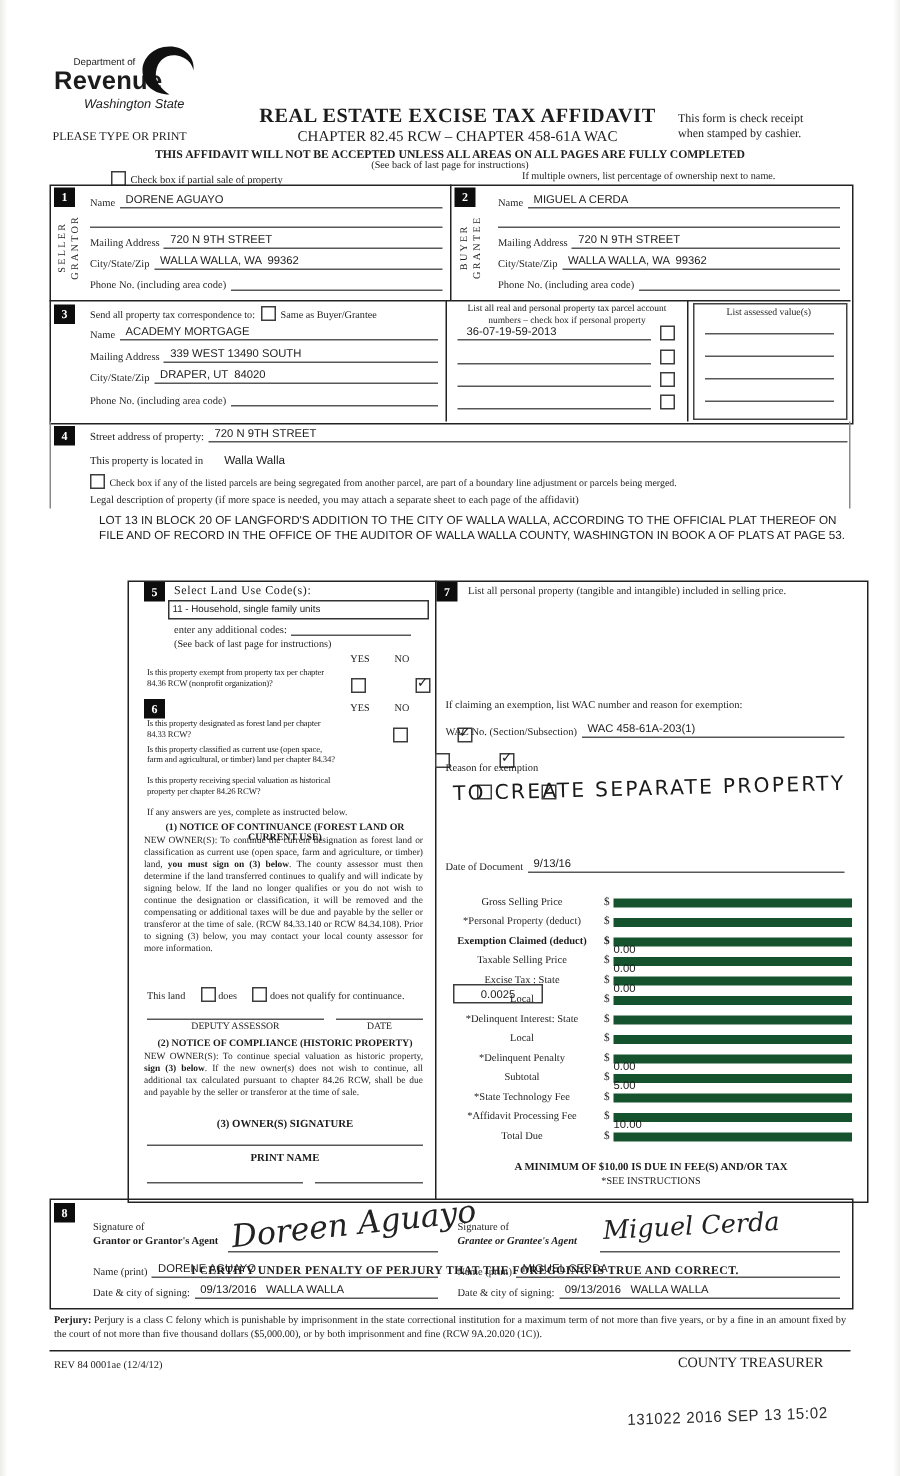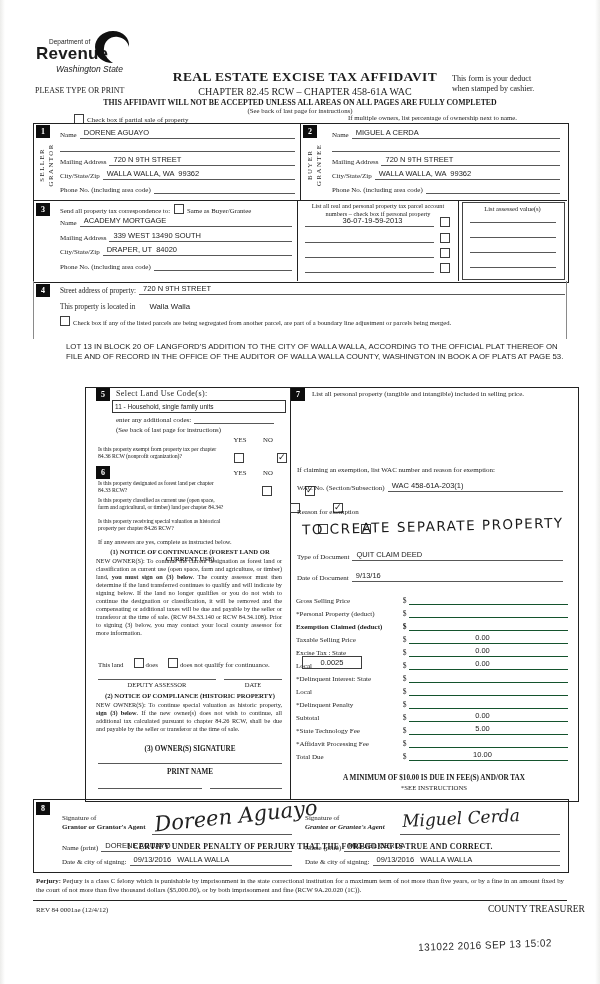--- a/index.html
+++ b/index.html
@@ -18,23 +18,23 @@
   .fr{display:flex;align-items:flex-end;}
   .lab{font-size:7px;white-space:nowrap;padding-right:3px;}
   .fl{flex:1;border-bottom:1px solid #585858;font-family:"Liberation Sans",sans-serif;
       font-size:7.5px;line-height:9px;height:10px;padding-left:4px;white-space:pre;overflow:hidden;}
   .ulonly{border-bottom:1px solid #585858;}
   .q{font-size:5.8px;line-height:7.4px;letter-spacing:-0.1px;}
   .notice{font-size:6.3px;line-height:8px;text-align:justify;}
   .vlab{position:absolute;width:70px;text-align:center;transform:rotate(-90deg);
         font-size:6.8px;letter-spacing:1.5px;line-height:1.3;}
   .mrow{position:absolute;left:296px;width:272px;height:13px;display:flex;align-items:flex-end;}
-  .mlabel{width:104px;text-align:left;font-size:7px;white-space:nowrap;}
+  .mlabel{width:104px;text-align:center;font-size:7px;white-space:nowrap;}
   .mdollar{width:9px;text-align:center;font-size:7.5px;}
-  .mline{flex:1;border-bottom:1px solid #14532d;text-align:center;font-size:7.5px;line-height:9px;
+  .mline{flex:1;border-bottom:6px solid #14532d;text-align:left;font-size:7.5px;line-height:9px;
          height:10px;padding-right:12px;font-family:"Liberation Sans",sans-serif;}
   .mrate{position:absolute;left:6px;bottom:1px;width:58px;height:11px;border:1.2px solid #3d3d3d;
          text-align:center;font-size:7.5px;line-height:11px;font-family:"Liberation Sans",sans-serif;}
   .script{font-family:"DejaVu Serif",serif;font-style:italic;color:#222;white-space:nowrap;}
   .hand{font-family:"DejaVu Sans",sans-serif;color:#1a1a1a;white-space:nowrap;}
 </style>
 </head>
 <body>
 
 <div class="page">
@@ -48,21 +48,21 @@
   <div class="a san b" style="left:36px;top:44px;font-size:17px;letter-spacing:0.2px;">Revenue</div>
   <div class="a san" style="left:56px;top:64px;font-size:8.5px;font-style:italic;">Washington State</div>
   <svg class="a" style="left:93px;top:30px;" width="38" height="34" viewBox="0 0 38 34">
     <path d="M20 1 C9 1 2 9 2 17 C2 27 10 33 20 33 C14 29 10 24 11 18 C12 10 18 6 25 7 C31 8 35 12 36 17 C37 8 30 1 20 1 Z" fill="#111"></path>
     <path d="M22 12 C17 12 14 16 15 20 C16 24 20 26 24 25 C21 23 20 21 21 18 C22 15 25 14 28 15 C27 13 25 12 22 12 Z" fill="#fff"></path>
   </svg>
 
   <div class="a" style="left:35px;top:86px;font-size:8px;">PLEASE TYPE OR PRINT</div>
   <div class="a b ctr" style="left:140px;top:69px;width:330px;font-size:13.5px;letter-spacing:0.4px;">REAL ESTATE EXCISE TAX AFFIDAVIT</div>
   <div class="a ctr" style="left:140px;top:86px;width:330px;font-size:10px;">CHAPTER 82.45 RCW – CHAPTER 458-61A WAC</div>
-  <div class="a" style="left:452px;top:74px;width:120px;font-size:8px;">This form is your deduct</div>
+  <div class="a" style="left:452px;top:74px;width:120px;font-size:8px;">This form is check receipt</div>
   <div class="a" style="left:452px;top:84px;width:120px;font-size:8px;">when stamped by cashier.</div>
   <div class="a b ctr" style="left:30px;top:98px;width:540px;font-size:7.8px;">THIS AFFIDAVIT WILL NOT BE ACCEPTED UNLESS ALL AREAS ON ALL PAGES ARE FULLY COMPLETED</div>
   <div class="a ctr" style="left:30px;top:107px;width:540px;font-size:6.8px;">(See back of last page for instructions)</div>
 
   <div class="a fr" style="left:74px;top:114px;font-size:7px;">
     <span class="cb" style="margin-right:3px;"></span>
     <span>Check box if partial sale of property</span>
   </div>
   <div class="a" style="left:348px;top:114px;font-size:6.8px;">If multiple owners, list percentage of ownership next to name.</div>
 
@@ -140,21 +140,21 @@
     <span class="lab">City/State/Zip</span>
     <span class="fl">DRAPER, UT  84020</span>
   </div>
   <div class="a fr" style="left:60px;top:260px;width:232px;height:11px;">
     <span class="lab">Phone No. (including area code)</span>
     <span class="fl"></span>
   </div>
 
   <div class="a ctr" style="left:302px;top:202px;width:152px;font-size:6.3px;line-height:8px;">List all real and personal property tax parcel account numbers – check box if personal property</div>
   <div class="a fr" style="left:305px;top:216px;width:145px;height:11px;">
-    <span class="fl" style="padding-left:6px;text-align:center;">36-07-19-59-2013</span>
+    <span class="fl" style="padding-left:6px;">36-07-19-59-2013</span>
     <span class="cb" style="margin-left:6px;"></span>
   </div>
   <div class="a fr" style="left:305px;top:232px;width:145px;height:11px;">
     <span class="fl"></span>
     <span class="cb" style="margin-left:6px;"></span>
   </div>
   <div class="a fr" style="left:305px;top:247px;width:145px;height:11px;">
     <span class="fl"></span>
     <span class="cb" style="margin-left:6px;"></span>
   </div>
@@ -179,20 +179,21 @@
     <span class="fl">720 N 9TH STREET</span>
   </div>
   <div class="a fr" style="left:60px;top:302px;font-size:7.2px;">
     <span>This property is located in</span>
     <span class="san" style="margin-left:14px;font-size:7.8px;">Walla Walla</span>
   </div>
   <div class="a fr" style="left:60px;top:316px;font-size:6.6px;">
     <span class="cb" style="margin-right:3px;"></span>
     <span>Check box if any of the listed parcels are being segregated from another parcel, are part of a boundary line adjustment or parcels being merged.</span>
   </div>
+  <div class="a" style="left:60px;top:329px;font-size:7px;">Legal description of property (if more space is needed, you may attach a separate sheet to each page of the affidavit)</div>
   <div class="a san" style="left:66px;top:342px;width:505px;font-size:7.8px;line-height:10.3px;">LOT 13 IN BLOCK 20 OF LANGFORD'S ADDITION TO THE CITY OF WALLA WALLA, ACCORDING TO THE OFFICIAL PLAT THEREOF ON FILE AND OF RECORD IN THE OFFICE OF THE AUDITOR OF WALLA WALLA COUNTY, WASHINGTON IN BOOK A OF PLATS AT PAGE 53.</div>
 
   
   <div class="a" style="left:85px;top:387px;width:492px;height:413px;border:1.5px solid #222;"></div>
   <div class="a" style="left:290px;top:387px;height:413px;border-left:1.3px solid #222;"></div>
 
   
   <div class="nbox" style="left:96px;top:388px;">5</div>
   <div class="a" style="left:116px;top:389px;font-size:8px;letter-spacing:0.4px;">Select Land Use Code(s):</div>
   <div class="a san" style="left:112px;top:400px;width:170px;height:11px;border:1px solid #333;font-size:6.5px;line-height:11px;padding-left:2px;">11 - Household, single family units</div>
@@ -255,24 +256,20 @@
   
   <div class="nbox" style="left:291px;top:388px;">7</div>
   <div class="a" style="left:312px;top:390px;width:244px;font-size:7px;line-height:9.5px;">List all  personal property (tangible and intangible) included in selling price.</div>
   <div class="a" style="left:297px;top:466px;width:270px;font-size:7px;">If claiming an exemption, list WAC number and reason for exemption:</div>
   <div class="a fr" style="left:297px;top:481px;width:266px;height:11px;">
     <span class="lab">WAC No. (Section/Subsection)</span>
     <span class="fl">WAC 458-61A-203(1)</span>
   </div>
   <div class="a" style="left:297px;top:508px;font-size:7px;">Reason for exemption</div>
   <div class="a hand" style="left:302px;top:518px;font-size:13.5px;letter-spacing:1.5px;transform:rotate(-1.5deg);">TO CREATE SEPARATE PROPERTY</div>
-  <div class="a fr" style="left:297px;top:550px;width:266px;height:11px;">
-    <span class="lab">Type of Document</span>
-    <span class="fl">QUIT CLAIM DEED</span>
-  </div>
   <div class="a fr" style="left:297px;top:571px;width:266px;height:11px;">
     <span class="lab">Date of Document</span>
     <span class="fl">9/13/16</span>
   </div>
 
   
   <div class="mrow" style="top:592px;">
       <span class="mlabel">Gross Selling Price</span>
       <span class="mdollar">$</span>
       <span class="mline"></span>
@@ -372,17 +369,17 @@
     <span class="lab">Date &amp; city of signing:</span>
     <span class="fl">09/13/2016   WALLA WALLA</span>
   </div>
 
   
   <div class="a" style="left:36px;top:877px;width:528px;font-size:6.8px;line-height:8.6px;text-align:justify;">
     <span class="b">Perjury:</span><span> Perjury is a class C felony which is punishable by imprisonment in the state correctional institution for a maximum term of not more than five years, or by a fine in an amount fixed by the court of not more than five thousand dollars ($5,000.00), or by both imprisonment and fine (RCW 9A.20.020 (1C)).</span>
   </div>
   <div class="a" style="left:33px;top:900px;width:534px;border-top:1.3px solid #222;"></div>
   <div class="a" style="left:36px;top:906px;font-size:7px;">REV 84 0001ae (12/4/12)</div>
-  <div class="a" style="left:452px;top:904px;font-size:9.5px;margin-left:36px;">COUNTY TREASURER</div>
+  <div class="a" style="left:452px;top:904px;font-size:9.5px;">COUNTY TREASURER</div>
 
   <div class="a san" style="left:418px;top:941px;font-size:10.5px;color:#2c2c2c;letter-spacing:0.5px;transform:rotate(-2deg) scaleX(0.95);transform-origin:left top;">131022 2016 SEP 13 15:02</div>
 
 </div>
 
 </body></html>

